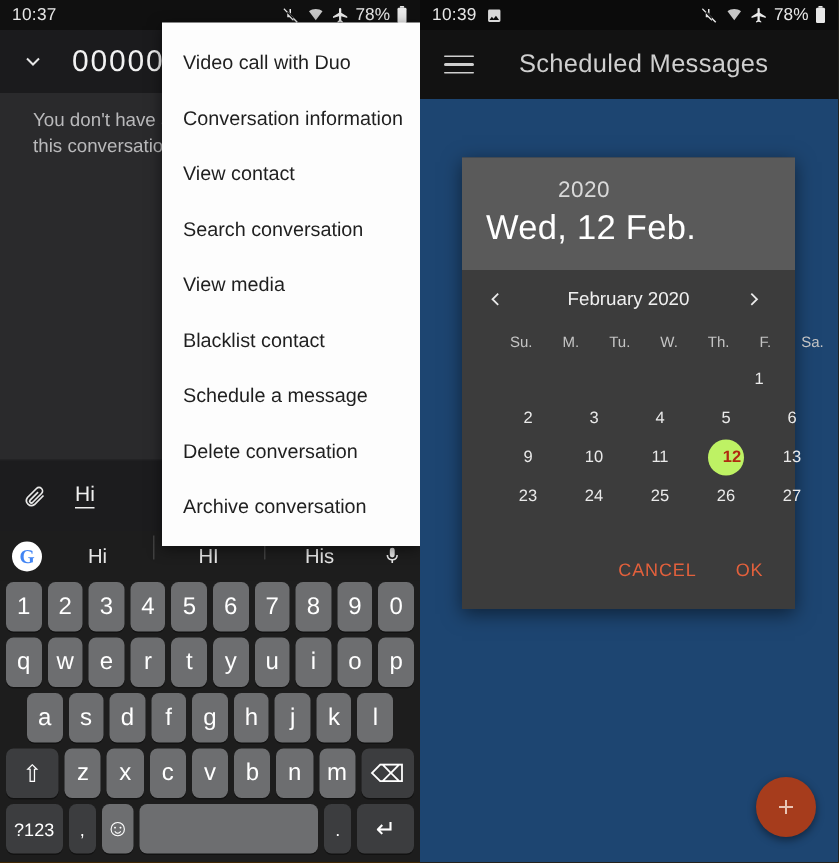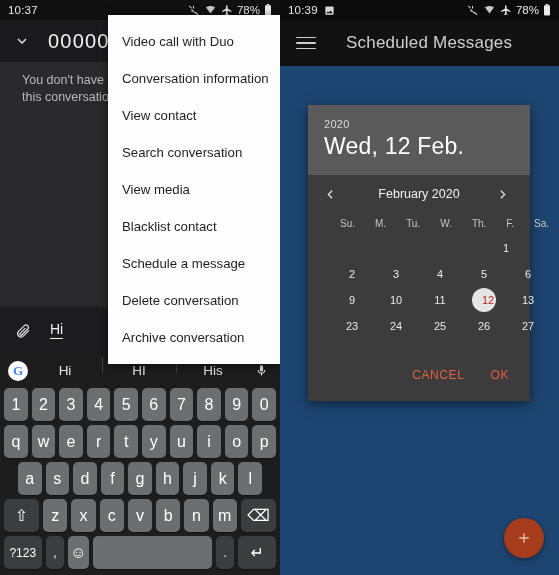--- a/index.html
+++ b/index.html
@@ -133,21 +133,21 @@
     margin-left: 30px; color: #cfcfcf; font-size: 17px; letter-spacing: .2px;
   }
 
   
   .dialog {
     position: absolute; left: 308px - 280px; top: 105px;
     left: 28px; width: 222px;
     background: #3c3c3c; box-shadow: 0 3px 12px rgba(0,0,0,.5);
   }
   .dlg-head { background: #5a5a5a; padding: 13px 16px 15px; }
-  .dlg-year { color: #d9d9d9; font-size: 11px; letter-spacing: .3px; margin-bottom: 3px; }
+  .dlg-year { color: #d9d9d9; font-size: 15px; letter-spacing: .3px; margin-bottom: 3px; margin-left: 48px; }
   .dlg-date { color: #fff; font-size: 23px; font-weight: 400; letter-spacing: .2px; }
 
   .cal-nav {
     display: flex; align-items: center; justify-content: space-between;
     padding: 12px 16px 6px;
   }
   .cal-nav-btn { color: #eaeaea; font-size: 14px; width: 18px; text-align: center; }
   .cal-month { color: #f0f0f0; font-size: 12.5px; }
 
   .cal-grid { padding: 4px 12px 10px; }
@@ -155,21 +155,21 @@
   .cal-cell {
     flex: 1; height: 26px; display: flex; align-items: center;
     justify-content: center; color: #eaeaea; font-size: 11px; margin-left: 20px;
   }
   .cal-cell.dow { color: #c4c4c4; font-size: 10px; height: 24px; }
   .cal-cell.empty { color: transparent; }
   .cal-cell .daynum {
     width: 24px; height: 24px; border-radius: 50%;
     display: flex; align-items: center; justify-content: center;
   }
-  .cal-cell.sel .daynum { background: #e5e5e5; color: #b02a10; font-weight: 400; padding-left: 8px; }
+  .cal-cell.sel .daynum { background: #bef264; color: #b02a10; font-weight: 700; padding-left: 8px; }
 
   .dlg-actions {
     display: flex; justify-content: flex-end; gap: 8px;
     padding: 14px 12px 14px;
   }
   .dlg-btn {
     color: #e2603c; font-size: 12px; letter-spacing: .6px;
     padding: 5px 9px;
   }
 

